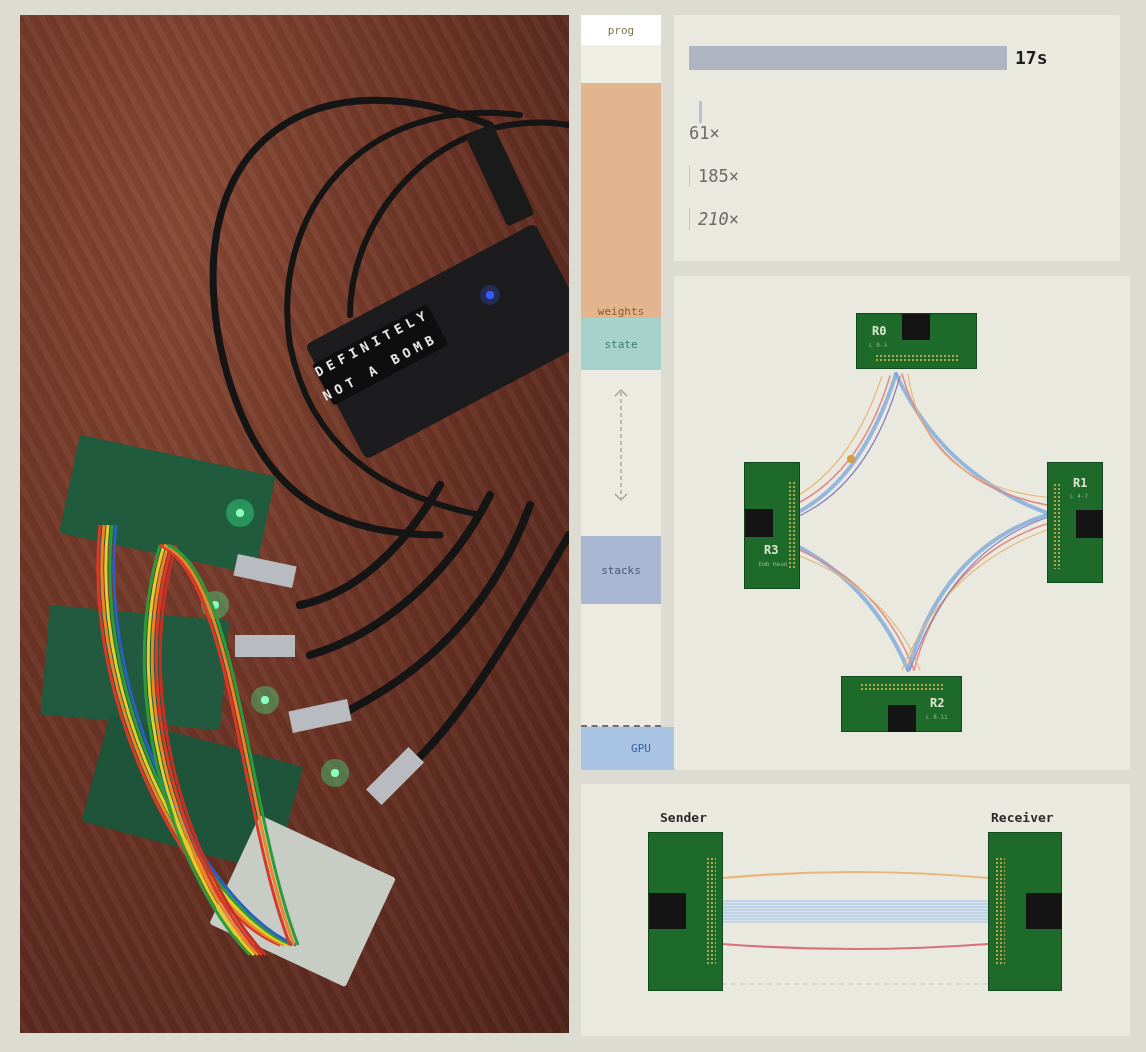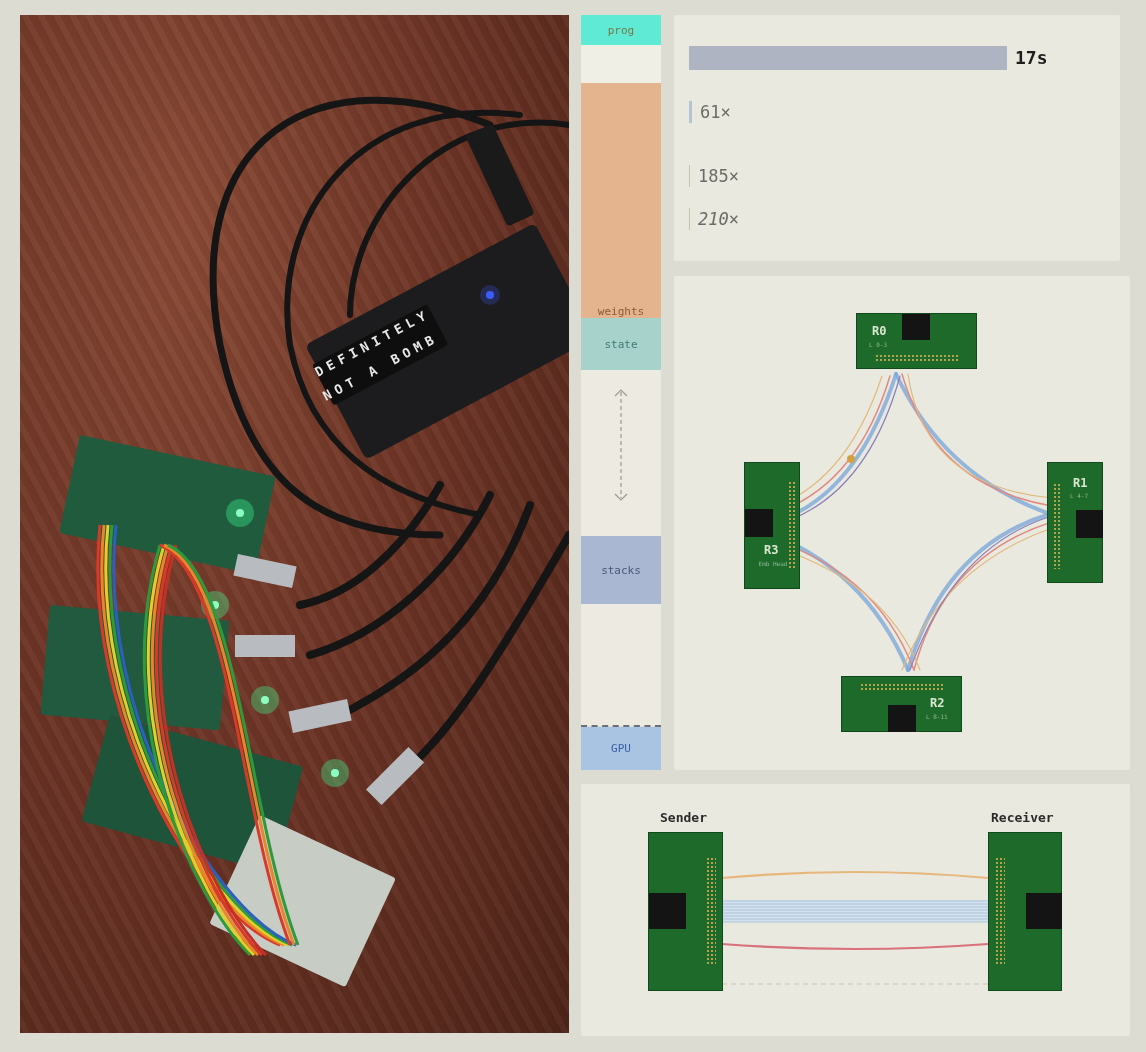--- a/index.html
+++ b/index.html
@@ -77,49 +77,49 @@
       <path d="M148 530 C 98 700, 178 880, 238 940" stroke="#e7862a"></path>
       <path d="M152 530 C 102 700, 182 880, 242 940" stroke="#d83a2a"></path>
       <path d="M156 530 C 106 700, 186 880, 246 940" stroke="#c43024"></path>
       <path d="M140 530 C 210 560, 220 800, 270 930" stroke="#d83a2a"></path>
       <path d="M144 530 C 214 560, 224 800, 274 930" stroke="#e7862a"></path>
       <path d="M148 530 C 218 560, 228 800, 278 930" stroke="#2f9a3c"></path>
     </g>
   </svg>
 </div>
 
-<div class="mem" style="top:15px;height:30px;background:#5eead4;color:#7c7644;">
+<div class="mem" style="top:15px;height:30px;background:#ffffff;color:#7c7644;">
     <span>prog</span>
   </div>
 <div style="position:absolute;left:581px;top:45px;width:80px;height:38px;background:#f0efe6;"></div>
 <div class="mem" style="top:83px;height:235px;background:#e4b48f;color:#8d5a33;align-items:flex-end;">
     <span>weights</span>
   </div>
 <div class="mem" style="top:318px;height:52px;background:#a7d2cc;color:#3e7a73;">
     <span>state</span>
   </div>
 <div style="position:absolute;left:581px;top:370px;width:80px;height:166px;background:#eceae1;"></div>
 <svg style="position:absolute;left:611px;top:388px;" width="20" height="115">
   <path d="M4 8 L10 2 L16 8" fill="none" stroke="#9a9a94" stroke-width="1.2"></path>
   <line x1="10" y1="4" x2="10" y2="110" stroke="#9a9a94" stroke-width="1.2" stroke-dasharray="4 3"></line>
   <path d="M4 106 L10 112 L16 106" fill="none" stroke="#9a9a94" stroke-width="1.2"></path>
 </svg>
 <div class="mem" style="top:536px;height:68px;background:#a9b7d3;color:#4a5775;align-items:center;">
     <span>stacks</span>
   </div>
 <div style="position:absolute;left:581px;top:604px;width:80px;height:122px;background:#eceae1;"></div>
 <div style="position:absolute;left:581px;top:725px;width:80px;border-top:2px dashed #6a6f7a;"></div>
-<div class="mem" style="top:727px;height:43px;background:#a9c3e2;color:#3a5fa5;">
+<div class="mem" style="top:727px;height:43px;background:#a9c3e2;color:#3a5fa5;padding-left:20px;">
     <span>GPU</span>
   </div>
 
 <div class="panel" style="left:674px;top:15px;width:446px;height:246px;"></div>
 <div style="position:absolute;left:689px;top:46px;width:318px;height:24px;background:#aeb4c2;"></div>
 <div style="position:absolute;left:1015px;top:47px;font-size:18px;font-weight:bold;color:#1d1d1d;font-family:'DejaVu Sans Mono',monospace;">17s</div>
-<div class="bar-row" style="top:101px;">
+<div class="bar-row" style="top:101px;flex-direction:column;">
   <div class="tick" style="background:#b5c3d3;width:3px;"></div>
   <span class="ratio">61×</span>
 </div>
 <div class="bar-row" style="top:165px;">
   <div class="tick" style="background:#c9c2a8;width:1px;"></div>
   <span class="ratio">185×</span>
 </div>
 <div class="bar-row" style="top:208px;font-style:italic;">
   <div class="tick" style="background:#c9c2a8;width:1px;"></div>
   <span class="ratio">210×</span>

